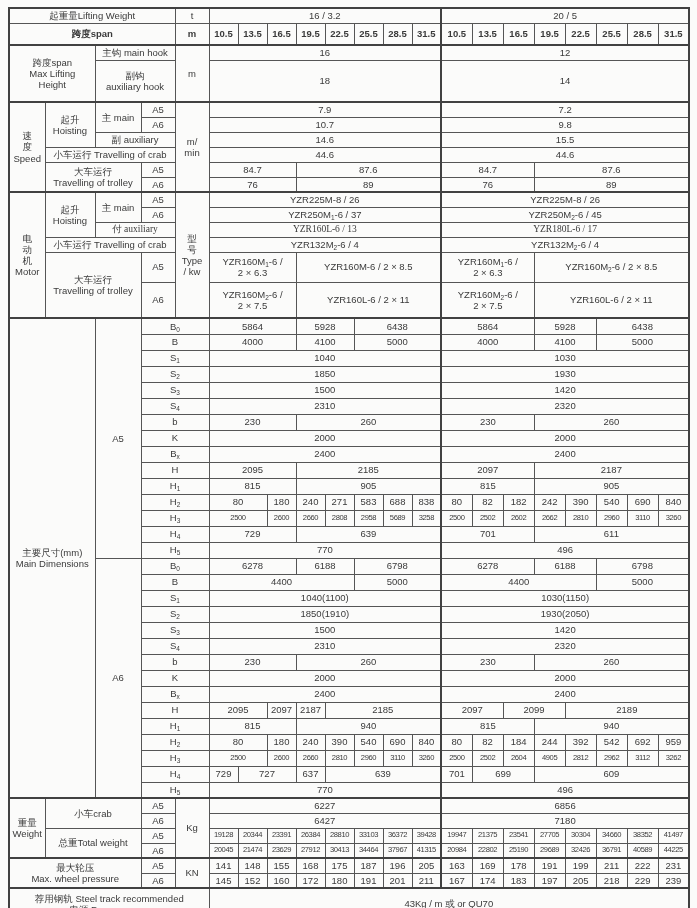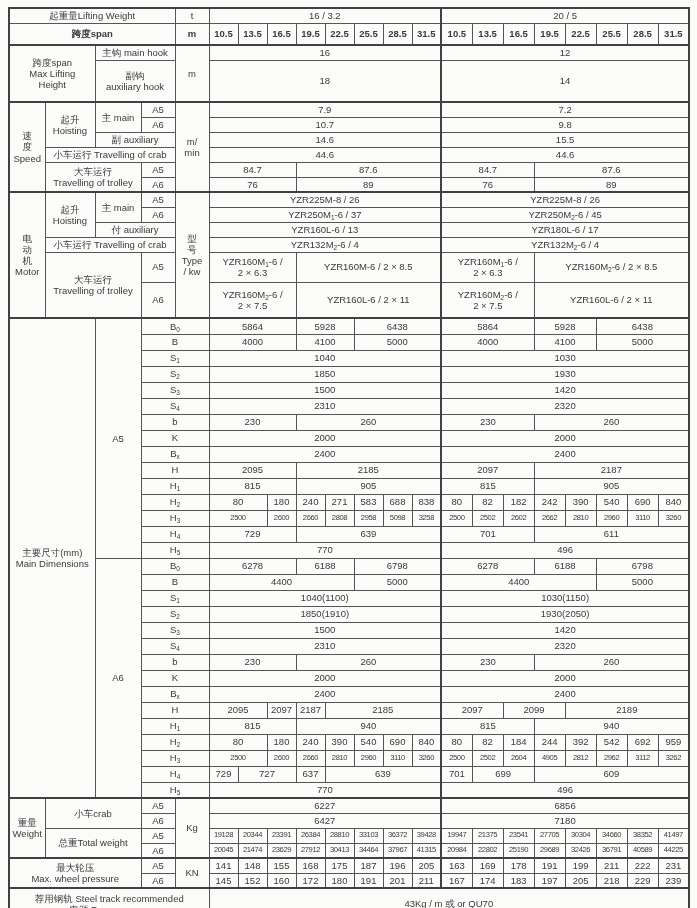--- a/index.html
+++ b/index.html
@@ -160,21 +160,21 @@
 Type
 / kw</td>
         <td colspan="8">YZR225M-8 / 26</td>
         <td colspan="8" class="g2">YZR225M-8 / 26</td>
       </tr>
       <tr style="height: 15px;">
         <td>A6</td>
         <td colspan="8">YZR250M<sub>1</sub>-6 / 37</td>
         <td colspan="8" class="g2">YZR250M<sub>2</sub>-6 / 45</td>
       </tr>
-      <tr style="height: 15px;">
+      <tr style="height: 15px; font-family: Liberation Serif, serif;">
         <td colspan="2">付 auxiliary</td>
         <td colspan="8">YZR160L-6 / 13</td>
         <td colspan="8" class="g2">YZR180L-6 / 17</td>
       </tr>
       <tr style="height: 15px;">
         <td colspan="3">小车运行 Travelling of crab</td>
         <td colspan="8">YZR132M<sub>2</sub>-6 / 4</td>
         <td colspan="8" class="g2">YZR132M<sub>2</sub>-6 / 4</td>
       </tr>
       <tr style="height: 30px;">
@@ -287,21 +287,21 @@
         <td>690</td>
         <td>840</td>
       </tr>
       <tr class="smr" style="height: 16px;">
         <td colspan="2" class="lb">H<sub>3</sub></td>
         <td colspan="2">2500</td>
         <td>2600</td>
         <td>2660</td>
         <td>2808</td>
         <td>2958</td>
-        <td>5098</td>
+        <td>5689</td>
         <td>3258</td>
         <td class="g2">2500</td>
         <td>2502</td>
         <td>2602</td>
         <td>2662</td>
         <td>2810</td>
         <td>2960</td>
         <td>3110</td>
         <td>3260</td>
       </tr>

